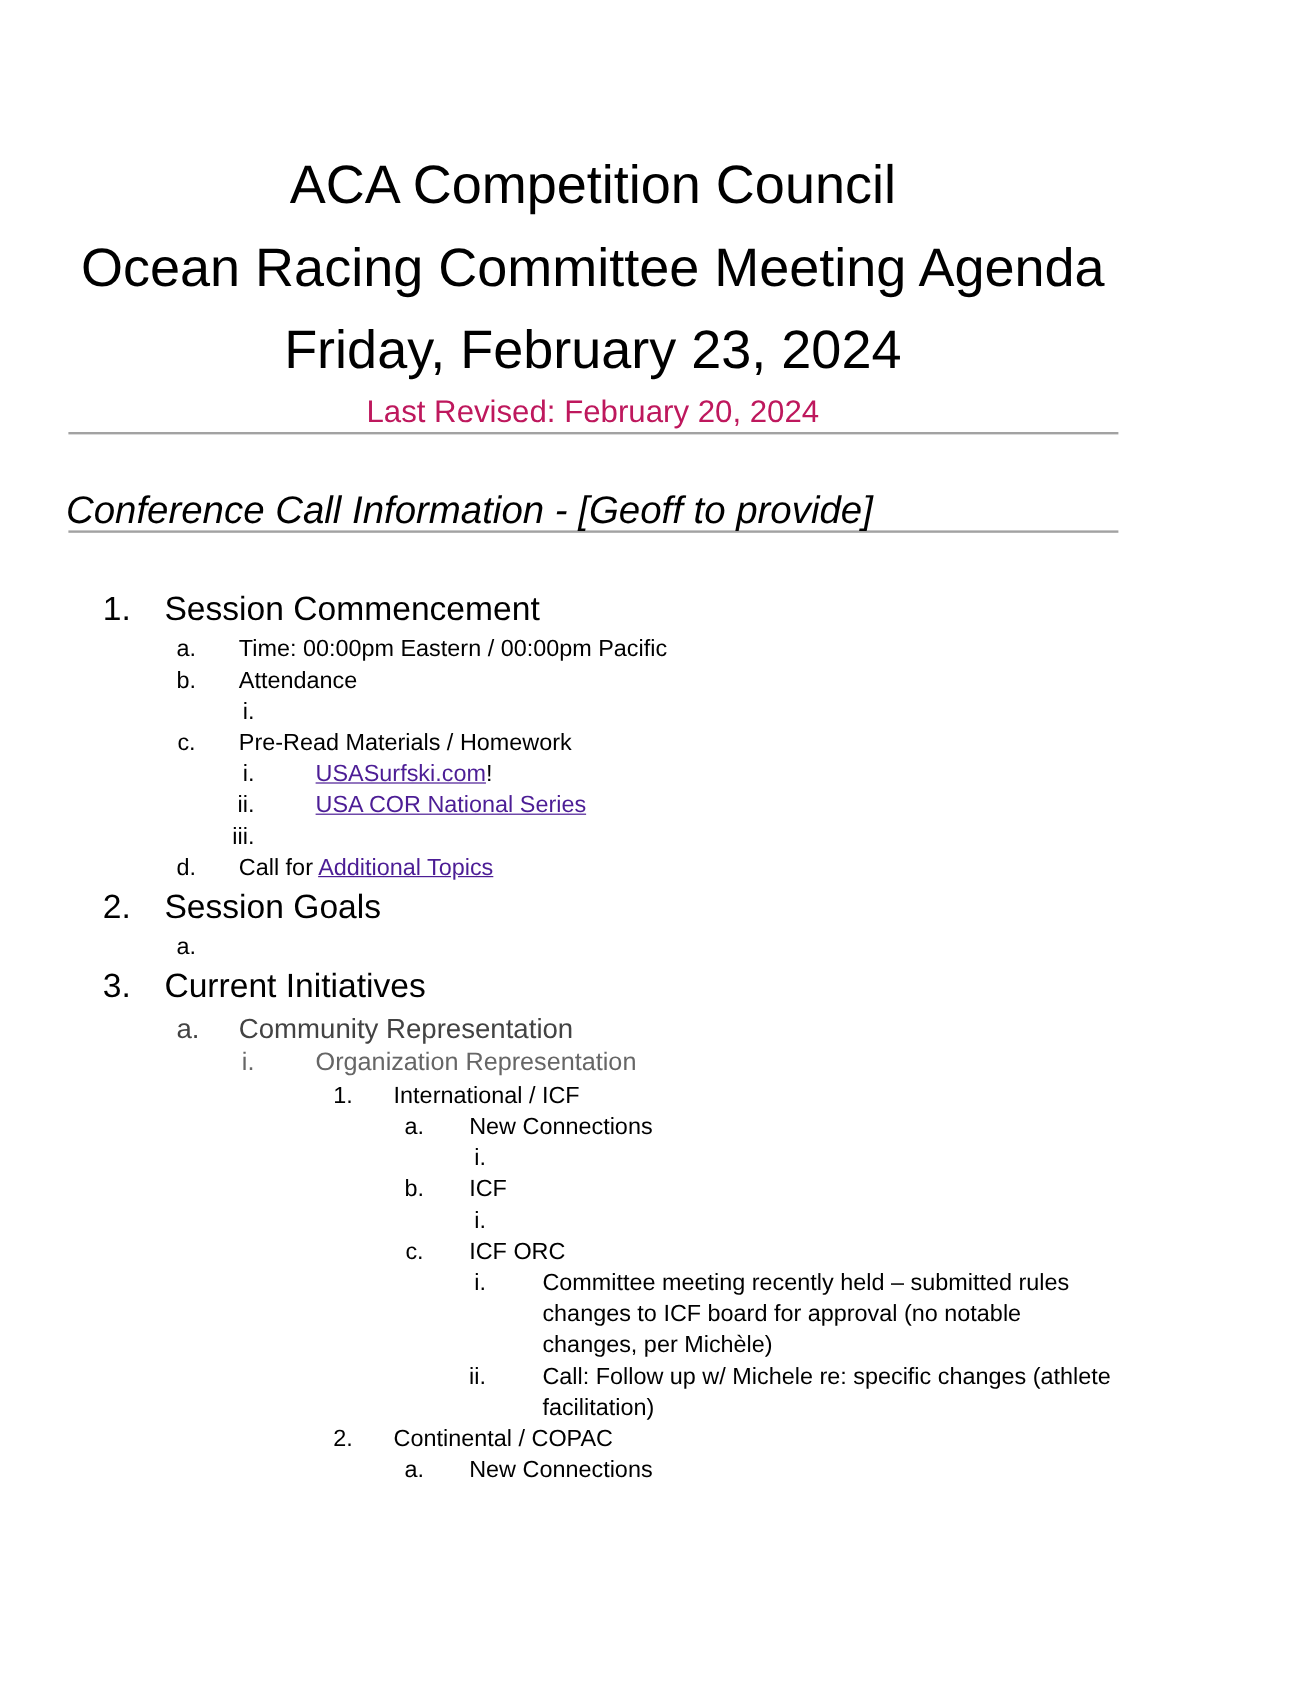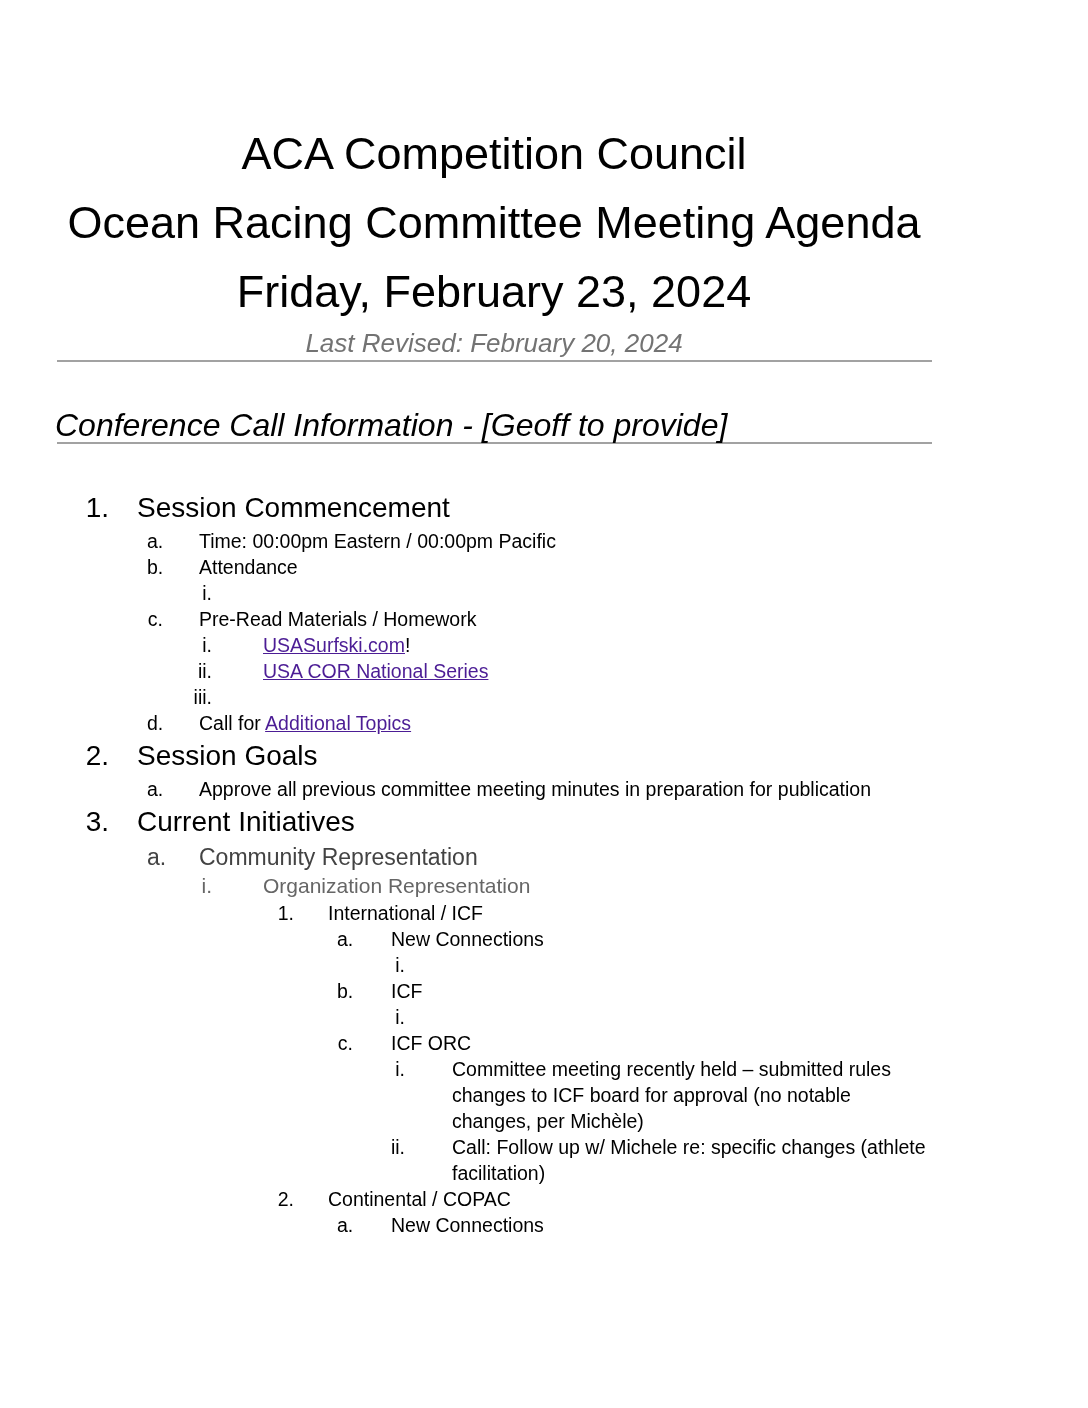--- a/index.html
+++ b/index.html
@@ -17,22 +17,21 @@
     text-align: center;
     font-size: 45px;
     line-height: 69px;
     font-weight: 400;
   }
   .doc-subtitle {
     margin-top: 0;
     text-align: center;
     font-size: 26px;
     line-height: 34px;
-    color: #737373;
-    font-style: italic;
+    color: #be185d;
   }
   hr.rule {
     border: 0;
     border-top: 2px solid #a2a2a2;
     margin: 0 56px 0 57px;
   }
   .rule-1 { margin-top: 58px; }
   .rule-2 { margin-top: 34px; }
   .section-heading {
     margin: 46px 56px 0 55px;
@@ -127,21 +126,20 @@
       <div class="li l2">
         <span class="marker">d.</span>
         <span class="txt">Call for <a class="doc-link" href="#">Additional Topics</a></span>
       </div>
       <div class="li l1 h2">
         <span class="marker">2.</span>
         <span class="txt">Session Goals</span>
       </div>
       <div class="li l2">
         <span class="marker">a.</span>
-        <span class="txt">Approve all previous committee meeting minutes in preparation for publication</span>
       </div>
       <div class="li l1 h2">
         <span class="marker">3.</span>
         <span class="txt">Current Initiatives</span>
       </div>
       <div class="li l2 h3">
         <span class="marker">a.</span>
         <span class="txt">Community Representation</span>
       </div>
       <div class="li l3 h4">

